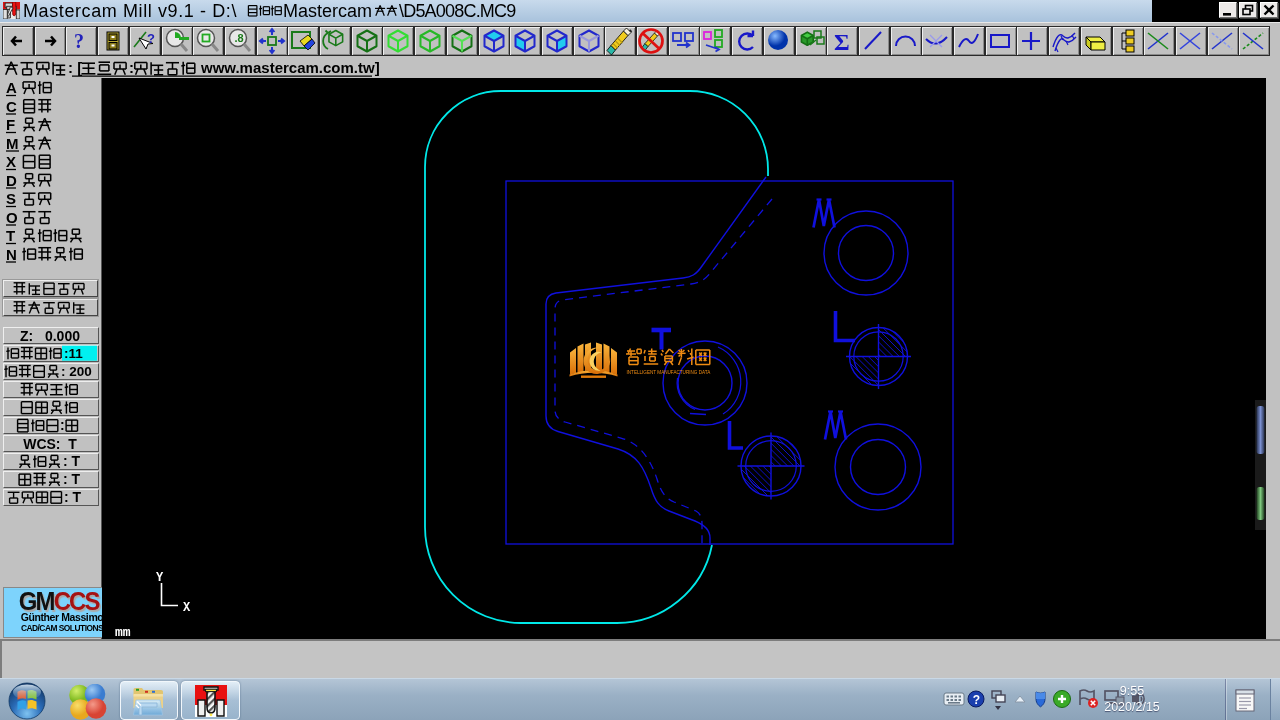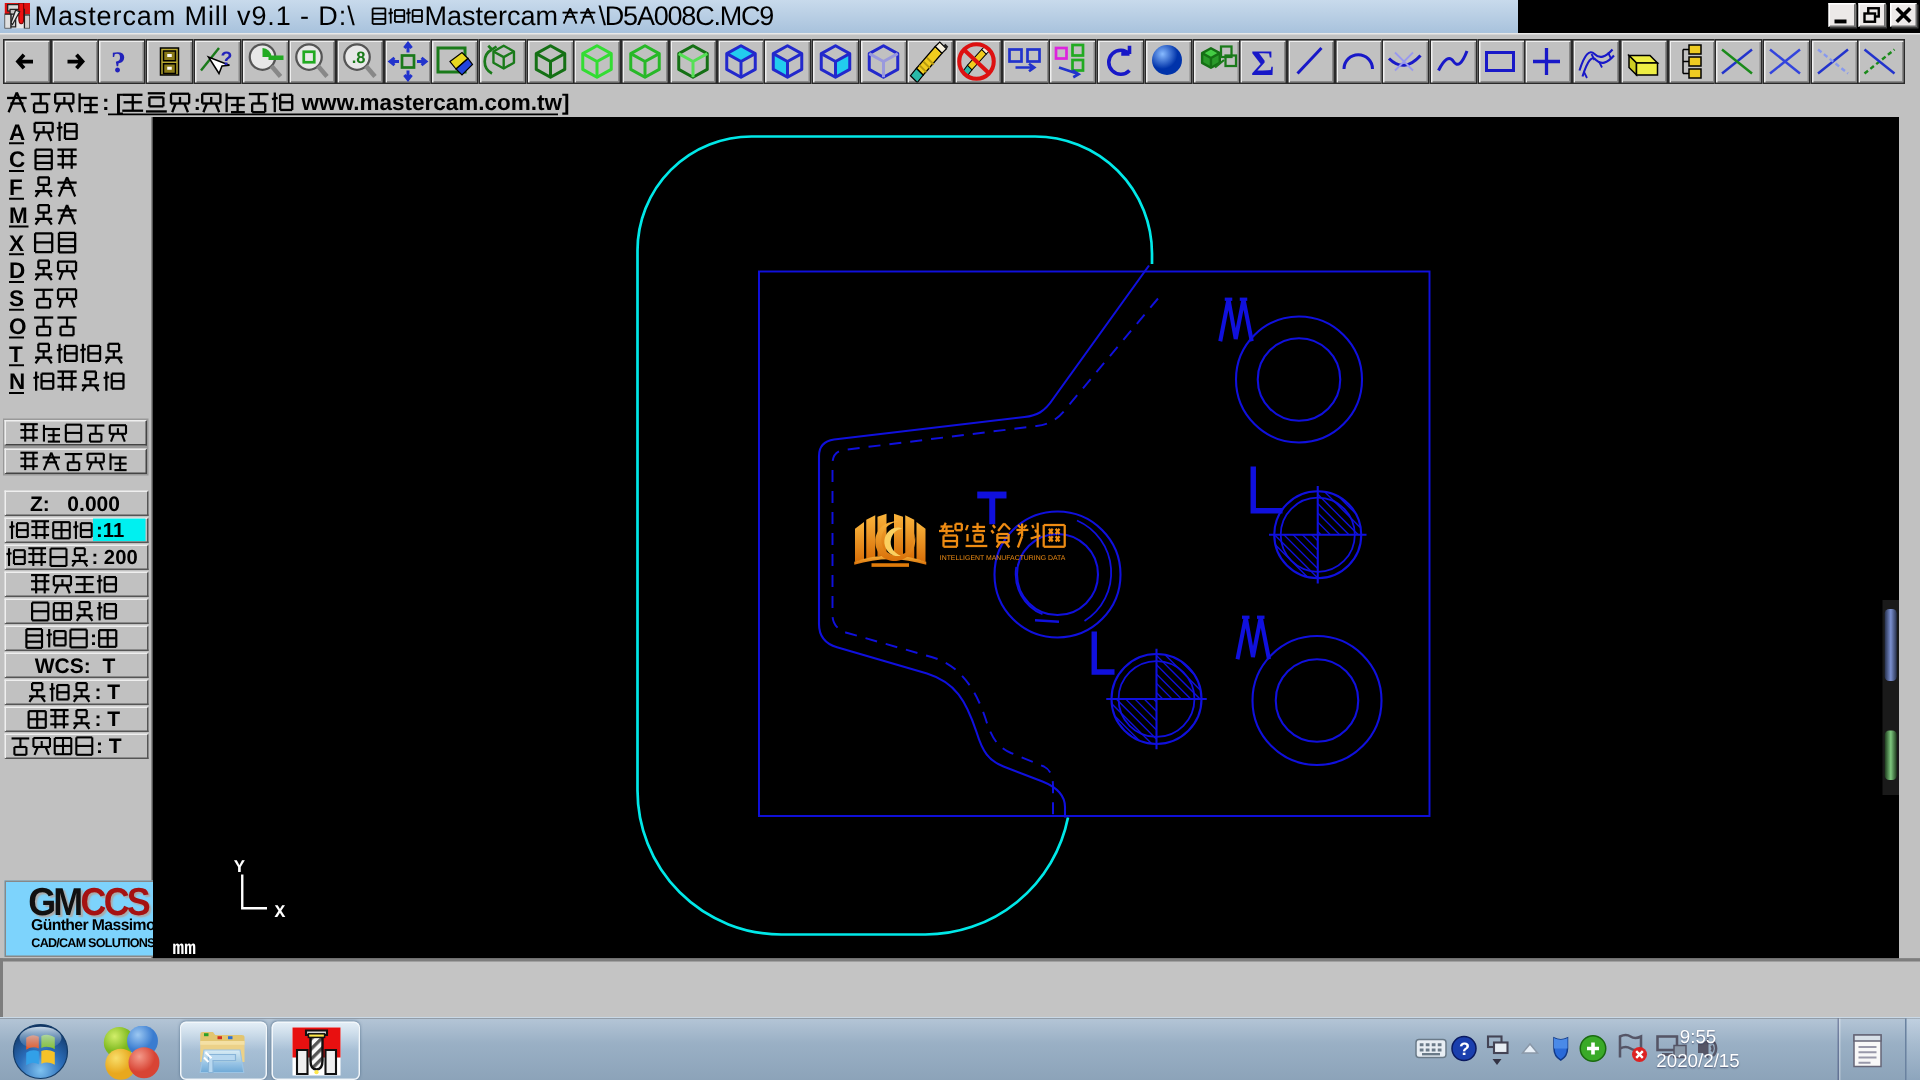--- a/index.html
+++ b/index.html
@@ -1,18 +1,18 @@
 <!DOCTYPE html>
 <html><head>
 <meta charset="utf-8">
 <style>
   * { margin:0; padding:0; box-sizing:border-box; }
   html,body { width:1280px; height:720px; overflow:hidden; font-family:"Liberation Sans", sans-serif; }
   #screen { position:relative; width:1280px; height:720px; background:#000; }
-  #titlebar { position:absolute; left:0; top:0; width:1012px; height:22px;
+  #titlebar { position:absolute; left:0; top:0; width:1152px; height:22px;
     background:linear-gradient(#c8daec,#a8c2dc); }
   .winbtn { position:absolute; top:2px; width:18px; height:16px; background:#ece9e8;
     border:1px solid; border-color:#fff #6d6d6d #6d6d6d #fff; box-shadow:1px 1px 0 #3a3a3a; }
   #toolbar { position:absolute; left:0; top:22px; width:1280px; height:36px; background:#c1c1c1;
     border-top:1px solid #e8e8e8; }
   .tb { position:absolute; top:3px; width:32px; height:30px; background:#c1c1c1;
     border:1px solid #2a2a2a; box-shadow:inset 1px 1px 0 #efefef, inset -1px -1px 0 #8a8a8a; }
   .tb svg { position:absolute; left:0px; top:0px; }
   #menurow { position:absolute; left:0; top:58px; width:1280px; height:20px; background:#c1c1c1;
     font-size:15px; font-weight:bold; color:#000; }

